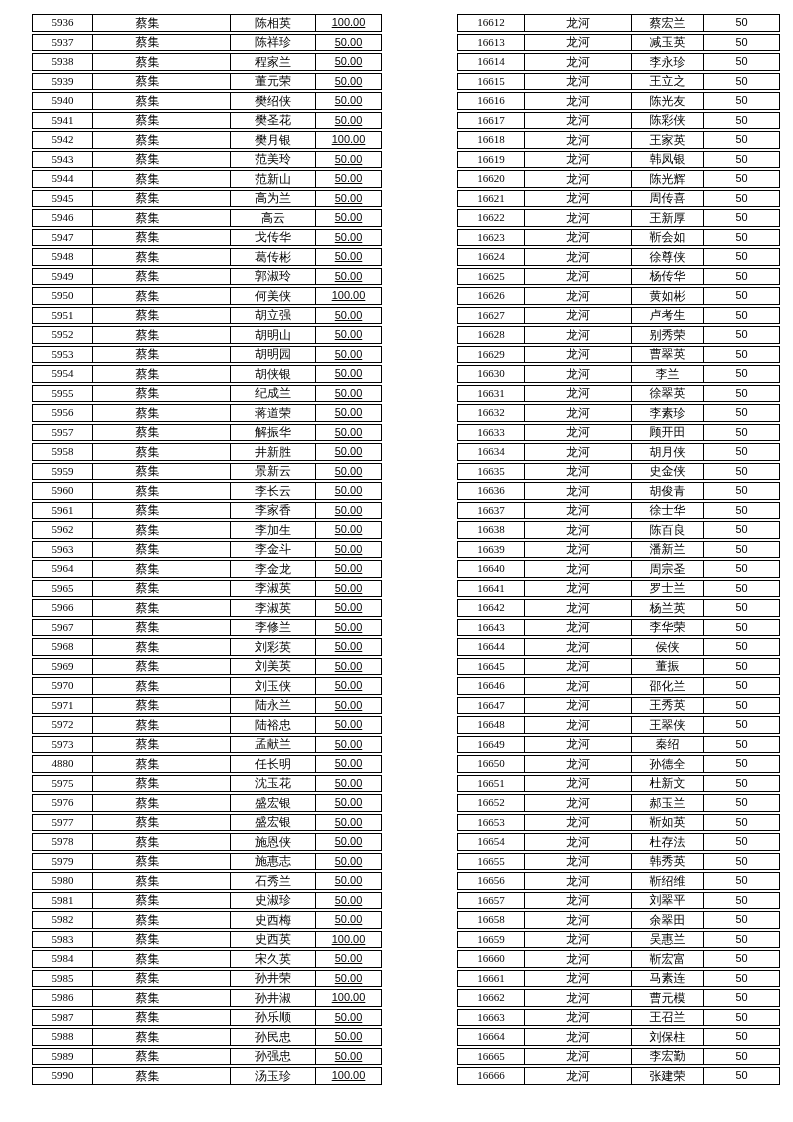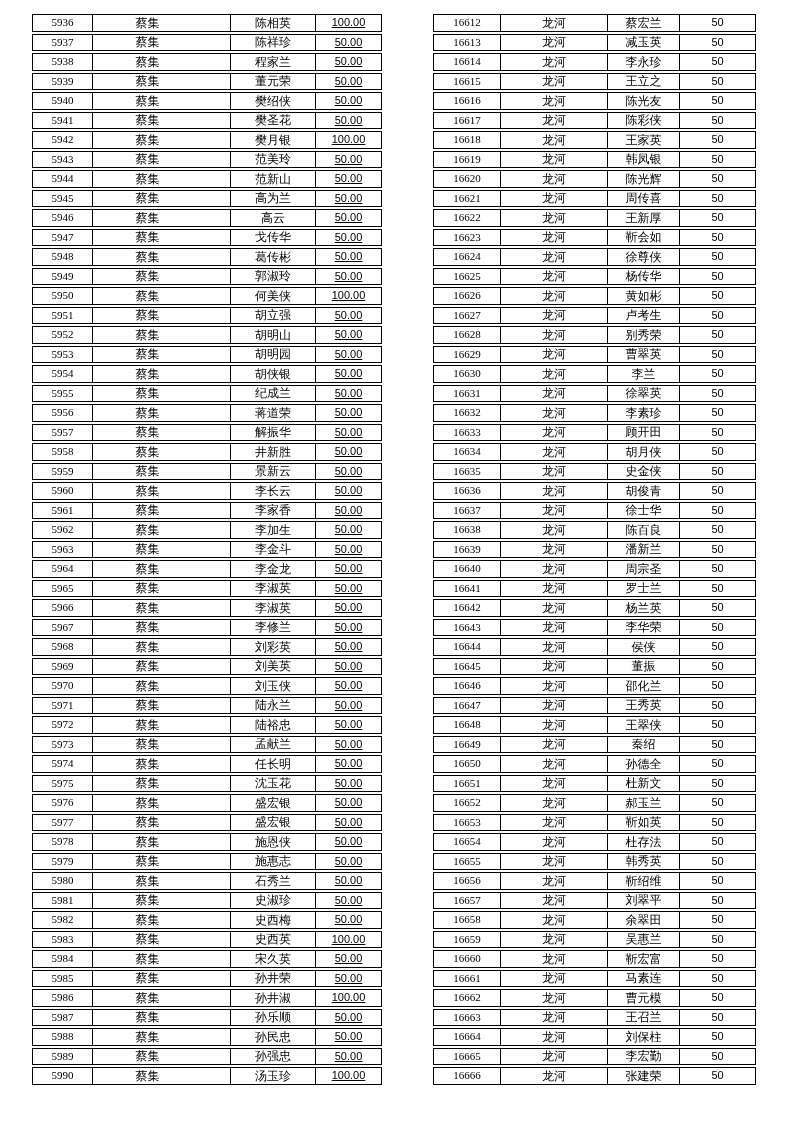--- a/index.html
+++ b/index.html
@@ -15,21 +15,21 @@
     width: 698px;
     height: 1122px;
     background: #ffffff;
     padding-left: 8px;
   }
   .tbl {
     position: absolute;
     top: 14px;
   }
   .tbl-left  { left: 32px; }
-  .tbl-right { left: 433px; }
+  .tbl-right { left: 457px; }
   .row {
     display: flex;
     box-sizing: border-box;
     height: 17.5px;
     margin-bottom: 2px;
     border: 1.5px solid #000;
     background: #fff;
     align-items: stretch;
   }
   .cell {
@@ -289,21 +289,21 @@
         <div class="cell c2">陆裕忠</div>
         <div class="cell c3">50.00</div>
       </div>
       <div class="row">
         <div class="cell c0">5973</div>
         <div class="cell c1">蔡集</div>
         <div class="cell c2">孟献兰</div>
         <div class="cell c3">50.00</div>
       </div>
       <div class="row">
-        <div class="cell c0">5974</div>
+        <div class="cell c0">4880</div>
         <div class="cell c1">蔡集</div>
         <div class="cell c2">任长明</div>
         <div class="cell c3">50.00</div>
       </div>
       <div class="row">
         <div class="cell c0">5975</div>
         <div class="cell c1">蔡集</div>
         <div class="cell c2">沈玉花</div>
         <div class="cell c3">50.00</div>
       </div>

